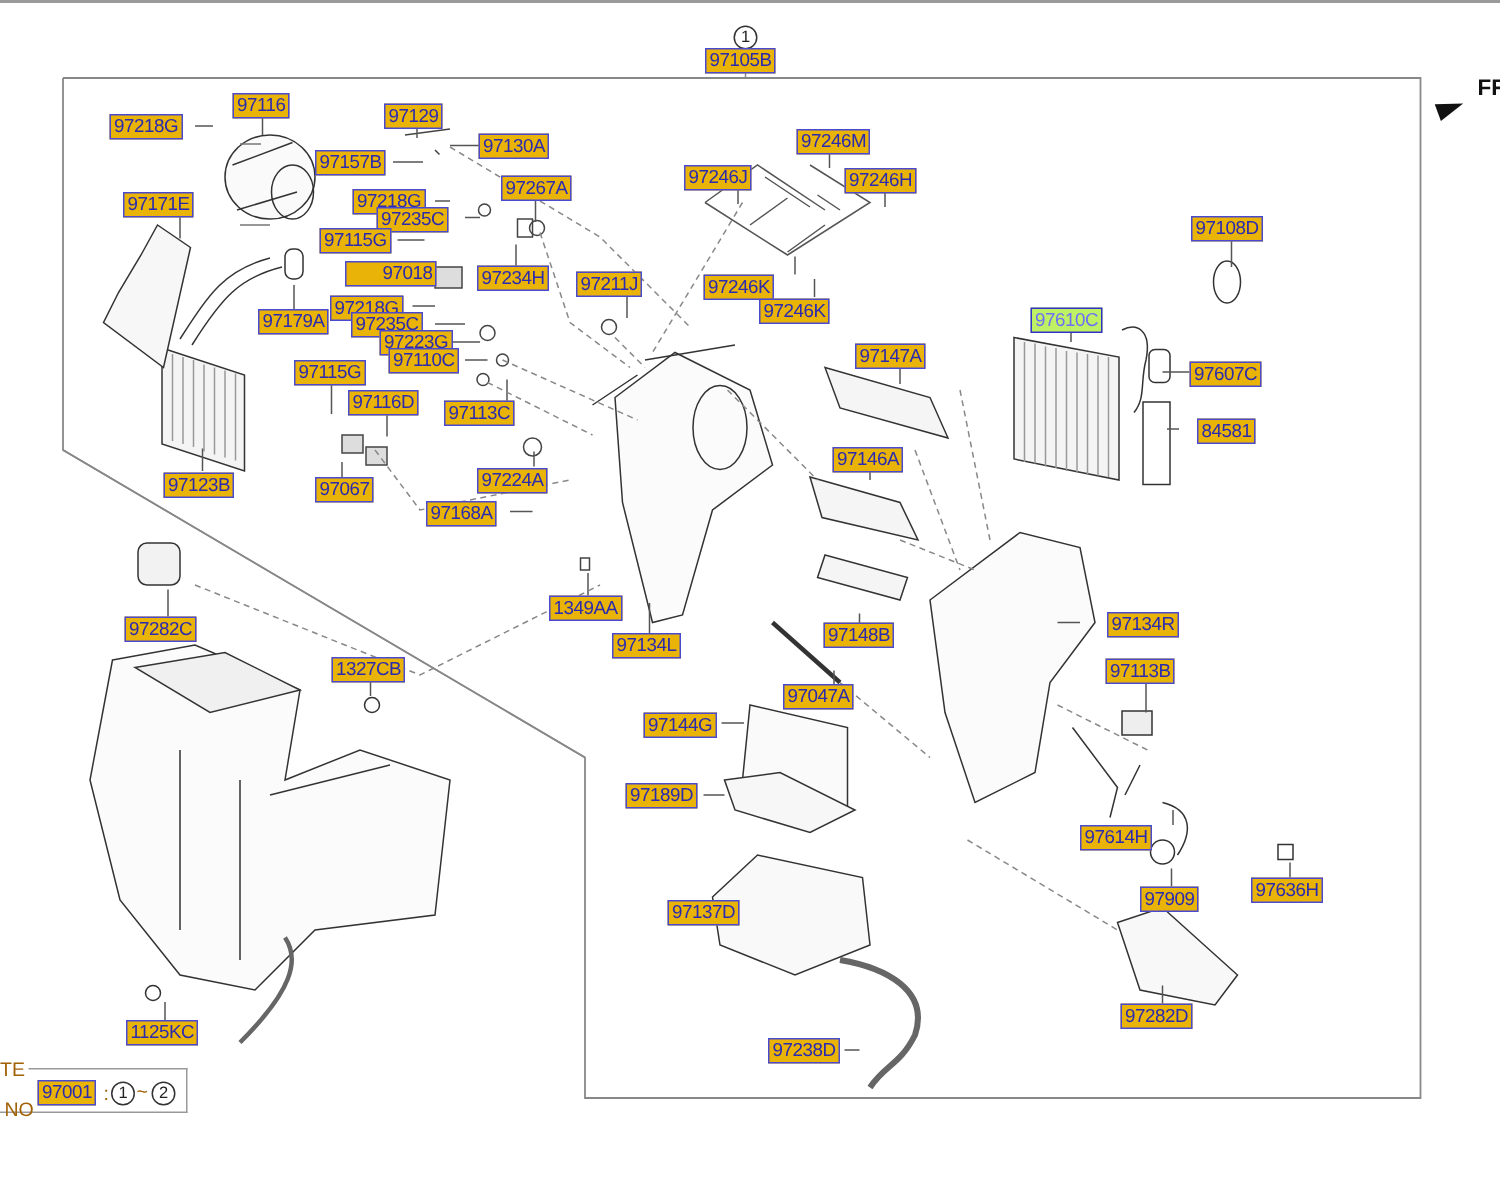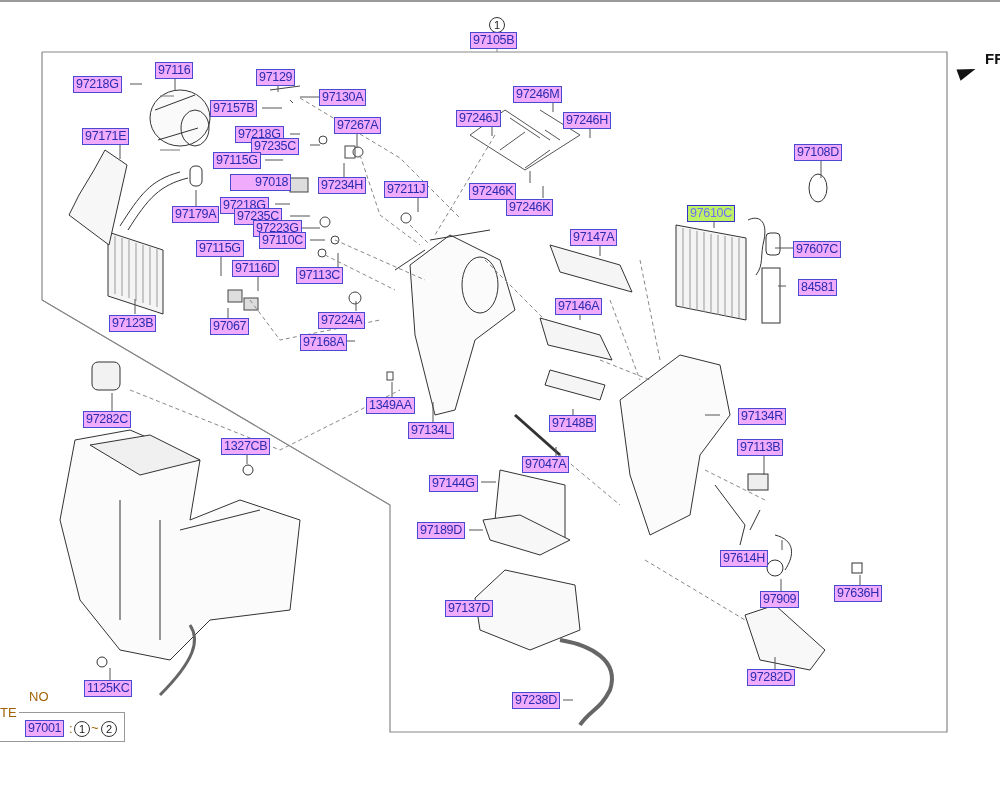--- a/index.html
+++ b/index.html
@@ -1,20 +1,20 @@
 <!DOCTYPE html>
 <html><head>
 <meta charset="utf-8">
 <style>
   html, body { margin:0; padding:0; background:#ffffff; }
   body { width:1000px; height:787px; position:relative; overflow:hidden; font-family:"Liberation Sans", sans-serif; }
   .topline { position:absolute; left:0; top:0; width:1000px; height:2px; background:#9a9a9a; }
   svg.draw { position:absolute; left:0; top:0; }
   .lbl { position:absolute; height:15px; line-height:15px; padding:0 2px; font-size:12.5px; letter-spacing:-0.3px;
-         color:#2b2bb0; background:#f0abfc; border:1px solid #4a4ad0; white-space:nowrap; cursor:pointer; box-sizing:content-box; }
+         color:#2b2bb0; background:#eab308; border:1px solid #4a4ad0; white-space:nowrap; cursor:pointer; box-sizing:content-box; }
   .lbl.sel { background:#bef264; color:#6f6ff7; border-color:#3232c8; }
   .circ { position:absolute; width:14px; height:14px; border:1px solid #333; border-radius:50%; font-size:11px; line-height:14px; text-align:center; color:#222; background:#fff; }
   .note { position:absolute; font-size:13px; color:#a16207; }
   .fr { position:absolute; left:985px; top:50px; font-size:15px; font-weight:bold; color:#111; }
 </style>
 </head>
 <body>
 
 <div class="topline"></div>
 
@@ -143,22 +143,22 @@
 <div class="lbl" style="left:220px;top:197px;">97218G</div>
 <div class="lbl" style="left:234px;top:208px;">97235C</div>
 <div class="lbl" style="left:253px;top:220px;">97223G</div>
 <div class="lbl" style="left:259px;top:232px;">97110C</div>
 <div class="lbl" style="left:196px;top:240px;">97115G</div>
 <div class="lbl" style="left:232px;top:260px;">97116D</div>
 <div class="lbl" style="left:296px;top:267px;">97113C</div>
 <div class="lbl" style="left:109px;top:315px;">97123B</div>
 <div class="lbl" style="left:210px;top:318px;">97067</div>
 <div class="lbl" style="left:318px;top:312px;text-align:center;">97224A</div>
-<div class="lbl" style="left:300px;top:334px;">97168A</div>
-<div class="lbl" style="left:513px;top:86px;">97246M</div>
+<div class="lbl" style="left:284px;top:334px;">97168A</div>
+<div class="lbl" style="left:531px;top:86px;">97246M</div>
 <div class="lbl" style="left:456px;top:110px;">97246J</div>
 <div class="lbl" style="left:563px;top:112px;">97246H</div>
 <div class="lbl" style="left:469px;top:183px;">97246K</div>
 <div class="lbl" style="left:506px;top:199px;">97246K</div>
 <div class="lbl" style="left:794px;top:144px;">97108D</div>
 <div class="lbl sel" style="left:687px;top:205px;">97610C</div>
 <div class="lbl" style="left:570px;top:229px;">97147A</div>
 <div class="lbl" style="left:793px;top:241px;">97607C</div>
 <div class="lbl" style="left:798px;top:279px;">84581</div>
 <div class="lbl" style="left:555px;top:298px;">97146A</div>
@@ -175,18 +175,18 @@
 <div class="lbl" style="left:720px;top:550px;">97614H</div>
 <div class="lbl" style="left:760px;top:591px;">97909</div>
 <div class="lbl" style="left:834px;top:585px;">97636H</div>
 <div class="lbl" style="left:405px;top:600px;margin-left:40px;">97137D</div>
 <div class="lbl" style="left:747px;top:669px;">97282D</div>
 <div class="lbl" style="left:84px;top:680px;">1125KC</div>
 <div class="lbl" style="left:512px;top:692px;">97238D</div>
 
 <div style="position:absolute;left:-2px;top:712px;width:126px;height:28px;border:1px solid #999;border-left:none;"></div>
 <div class="note" style="left:0;top:705px;background:#fff;padding-right:2px;">TE</div>
-<div class="note" style="left:3px;top:689px;margin-left:26px;">NO</div>
+<div class="note" style="left:3px;top:732px;">NO</div>
 <div class="lbl" style="left:25px;top:720px;">97001</div>
 <div class="note" style="left:69px;top:721px;">:</div>
 <div class="circ" style="left:74px;top:721px;">1</div>
 <div class="note" style="left:91px;top:720px;">~</div>
 <div class="circ" style="left:101px;top:721px;">2</div>
 
 </body></html>

